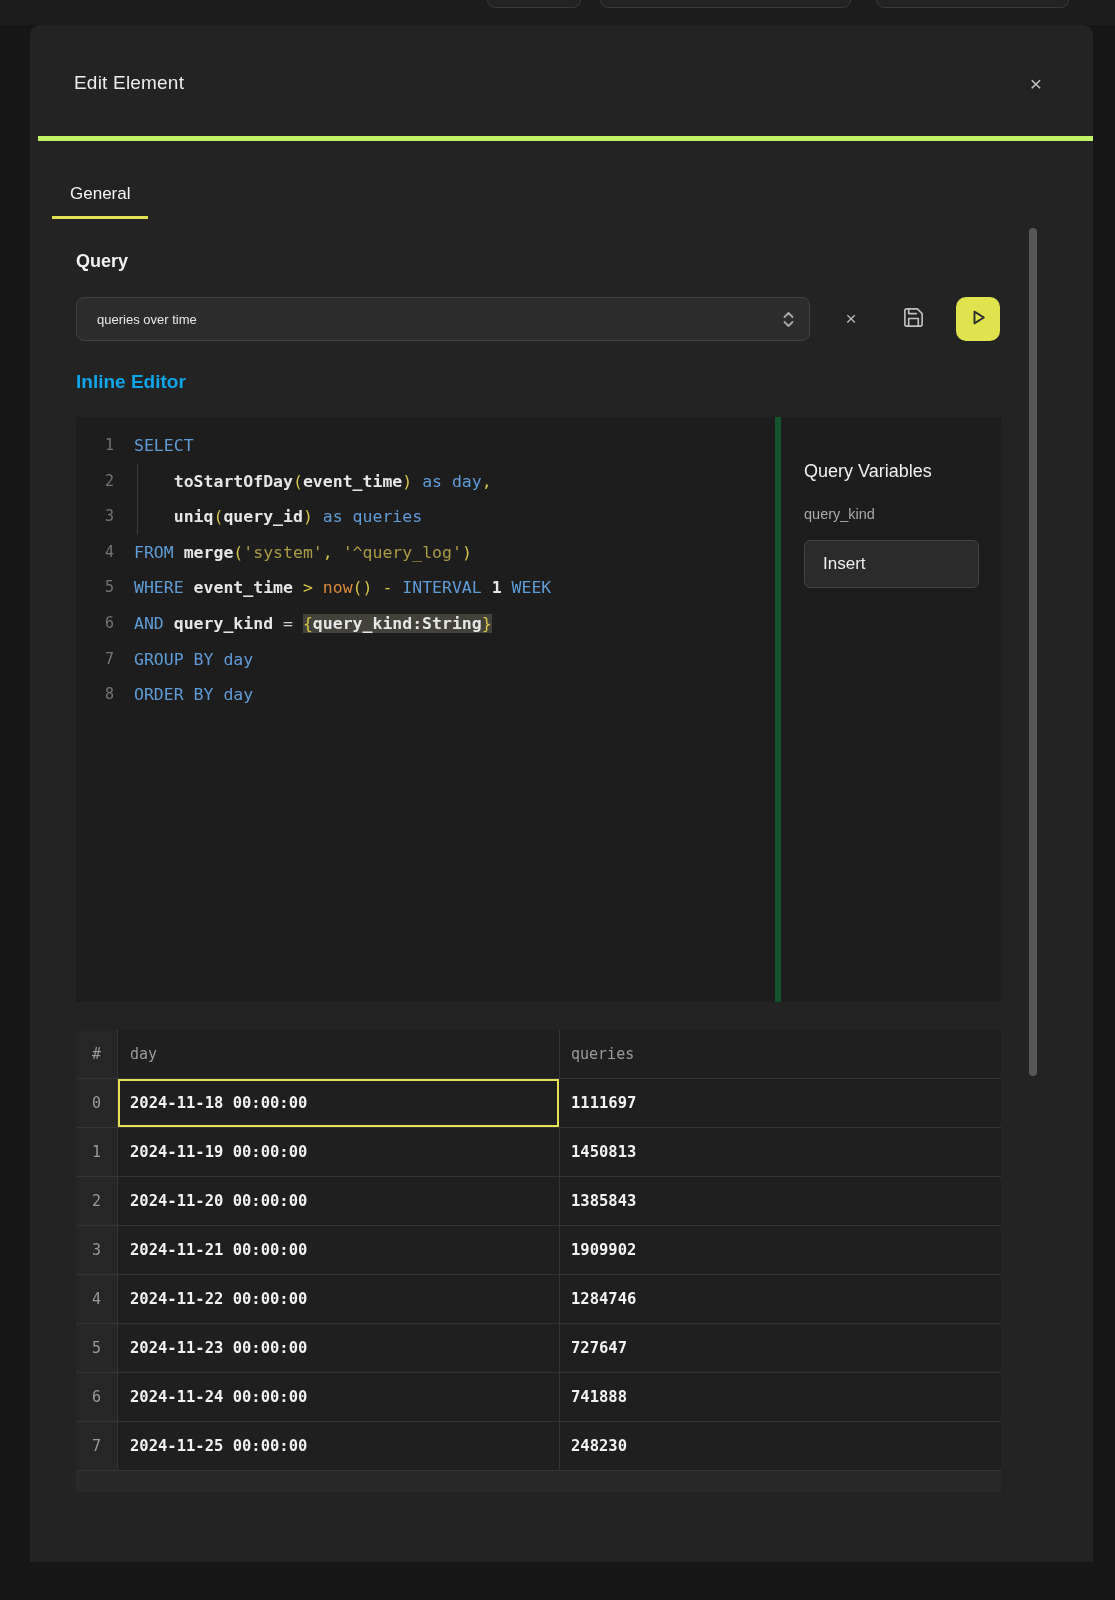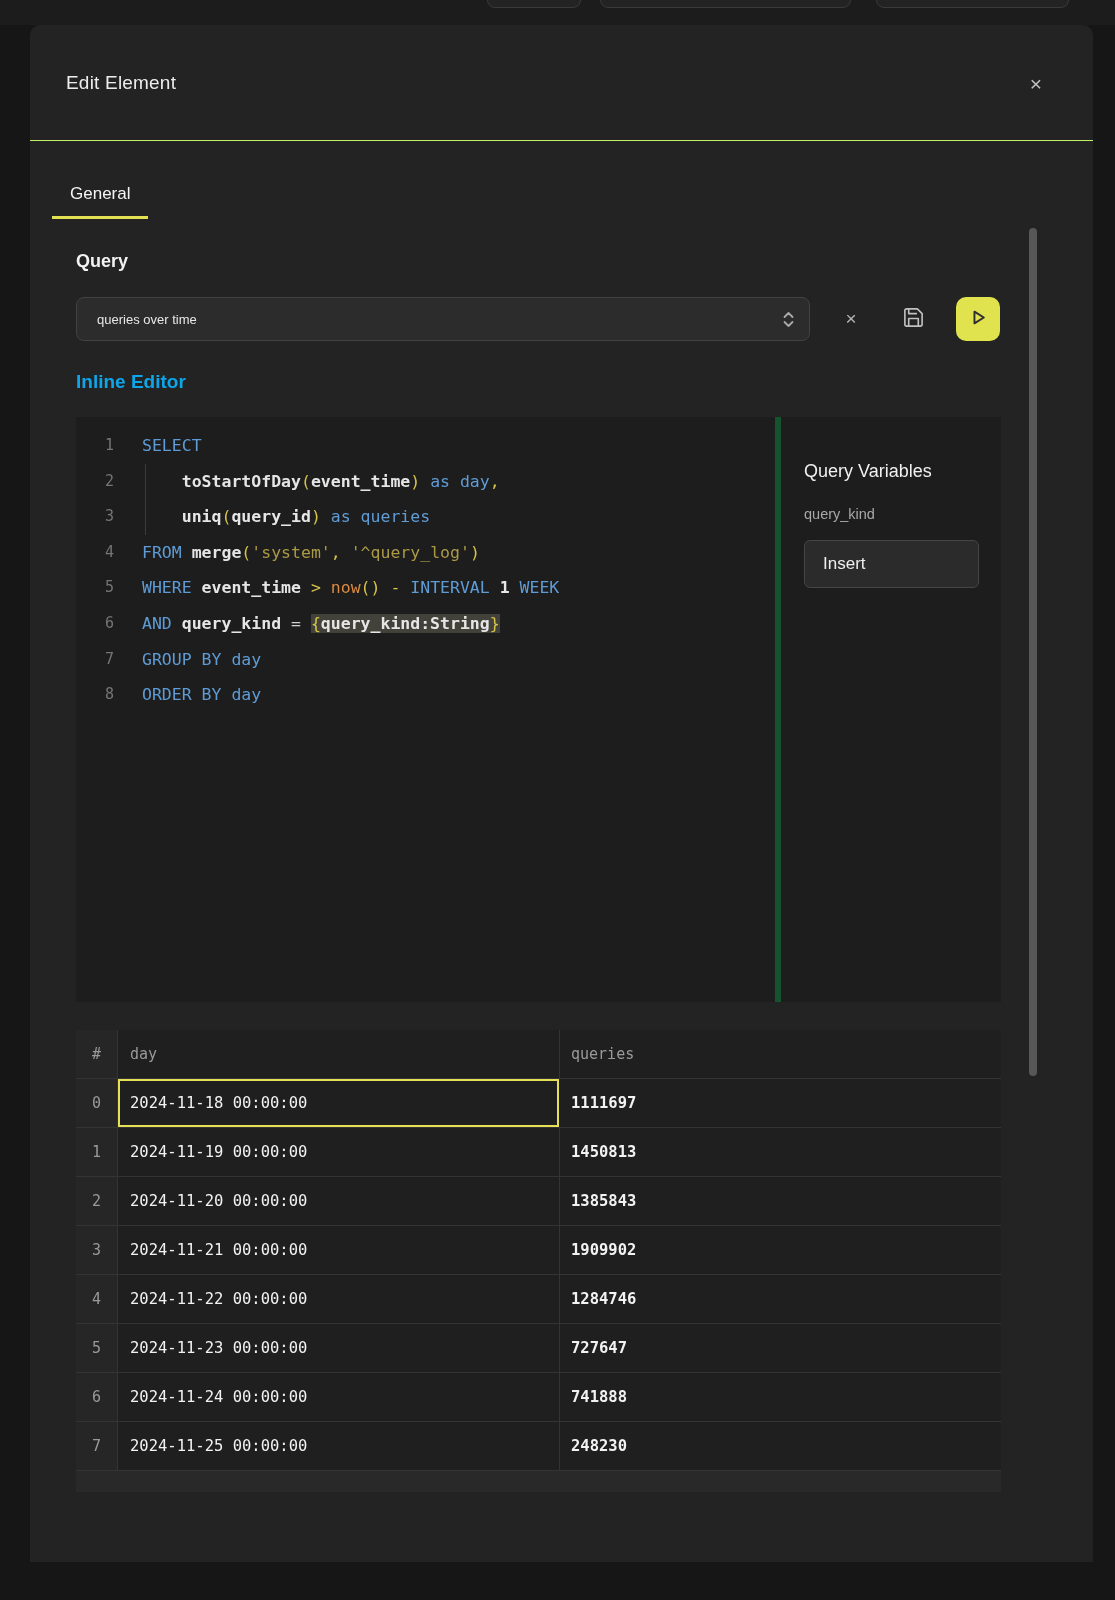--- a/index.html
+++ b/index.html
@@ -10,21 +10,21 @@
   
   .topbar { position:absolute; top:0; left:0; right:0; height:25px; background:#1c1c1c; overflow:visible; z-index:1; }
   .ghost-box { position:absolute; top:-24px; height:32px; background:#232323; border:1px solid #3a3a3a; border-radius:8px; }
   .gb1 { left:487px; width:94px; }
   .gb2 { left:600px; width:251px; }
   .gb3 { left:876px; width:193px; }
 
   
   .modal { position:absolute; left:30px; top:25px; width:1063px; height:1537px; background:#232323; border-radius:10px 10px 0 0; z-index:2; }
 
-  .modal-header { position:absolute; top:0; left:0; right:0; height:116px; border-bottom:1px solid #bef264; }
+  .modal-header { position:absolute; top:0; left:8px; right:0; height:116px; border-bottom:5px solid #bef264; }
   .modal-title { position:absolute; left:36px; top:0; height:116px; display:flex; align-items:center; font-size:19px; font-weight:500; color:#ececec; letter-spacing:.2px; }
   .close-btn { position:absolute; right:42px; top:44px; width:30px; height:30px; background:transparent; border:none; color:#c2c2c2; font-size:21px; line-height:28px; cursor:pointer; font-family:"Liberation Sans", sans-serif; }
 
   .tab { position:absolute; left:22px; top:156px; padding:3px 18px 12px 18px; font-size:17px; color:#f5f5f5; border-bottom:3px solid #e3e052; cursor:pointer; }
 
   .q-heading { position:absolute; left:46px; top:226px; font-size:18px; font-weight:700; color:#f2f2f2;text-align:center; }
 
   .select-row { position:absolute; left:46px; top:272px; width:925px; height:44px; display:flex; align-items:center; }
   .query-select { width:734px; height:44px; background:#2c2c2c; border:1px solid #424242; border-radius:8px; display:flex; align-items:center; padding:0 14px 0 20px; cursor:pointer; }
   .query-select-value { flex:1; font-size:13px; color:#e8e8e8; }
@@ -33,21 +33,21 @@
   .clear-btn { margin-left:27px; width:28px; height:28px; color:#b5b5b5; font-size:19px; font-family:"Liberation Sans", sans-serif; }
   .save-btn { margin-left:34px; width:28px; height:28px; }
   .run-btn { margin-left:29px; width:44px; height:44px; background:#e0e24e; border:none; border-radius:10px; display:flex; align-items:center; justify-content:center; cursor:pointer; }
 
   .inline-editor-label { position:absolute; left:46px; top:346px; font-size:19px; font-weight:600; color:#0ea5e9; }
 
   .editor { position:absolute; left:46px; top:392px; width:925px; height:585px; display:flex; background:#1d1d1d; }
   .code-area { width:704px; padding-top:11px; overflow:hidden; cursor:text; }
   .code-line { display:flex; line-height:35.6px; position:relative; }
   .ln { width:38px; text-align:right; color:#757575; font-family:"DejaVu Sans Mono", monospace; font-size:15px; flex:none; }
-  .ct { margin-left:28px; white-space:pre; font-family:"DejaVu Sans Mono", monospace; font-size:16.5px; color:#d0d0d0; position:relative; }
+  .ct { margin-left:20px; white-space:pre; font-family:"DejaVu Sans Mono", monospace; font-size:16.5px; color:#d0d0d0; position:relative; }
   .code-line.guide .ct::before { content:""; position:absolute; left:3px; top:0; bottom:0; width:1px; background:#3c3c3c; }
   .ct .kw { color:#5f9cd6; }
   .ct .fn { color:#e6e6e6; font-weight:700; }
   .ct .num { color:#e6e6e6; font-weight:700; }
   .ct .pun { color:#d6c44a; }
   .ct .str { color:#ab9a45; }
   .ct .orn { color:#dd8a3e; }
   .ct .plain { color:#d0d0d0; }
   .ct .vb { background:#42423a; }
 
@@ -59,21 +59,21 @@
   .results-table { position:absolute; left:46px; top:1005px; width:925px; background:#1f1f1f; font-family:"DejaVu Sans Mono", monospace; }
   .t-header, .t-row { display:grid; grid-template-columns:42px 442px 1fr; }
   .t-header { height:48px; }
   .th { display:flex; align-items:center; color:#9a9a9a; font-size:15px; }
   .th-i { justify-content:center; background:#262626; border-right:1px solid #343434; }
   .th-day { padding-left:12px; border-right:1px solid #343434; }
   .th-q { padding-left:11px; }
   .t-row { height:49px; border-top:1px solid #343434; }
   .td { display:flex; align-items:center; }
   .td-i { justify-content:center; color:#9a9a9a; font-size:15px; background:#262626; border-right:1px solid #343434; }
-  .td-day { padding-left:12px; border-right:1px solid #343434; color:#f2f2f2; font-size:15.5px; font-weight:400; }
+  .td-day { padding-left:12px; border-right:1px solid #343434; color:#f2f2f2; font-size:15.5px; font-weight:700; }
   .td-q { padding-left:11px; color:#f2f2f2; font-size:15.5px; font-weight:700; }
   .td-day.selected { box-shadow:inset 0 0 0 2px #e6e154; border-right-color:transparent; }
   .t-footer { height:22px; background:#292929; border-top:1px solid #343434; }
 
   .scroll-thumb { position:absolute; left:999px; top:203px; width:8px; height:848px; background:#575757; border-radius:4px; cursor:pointer; }
 </style>
 </head>
 <body>
 
 <div class="screen">

